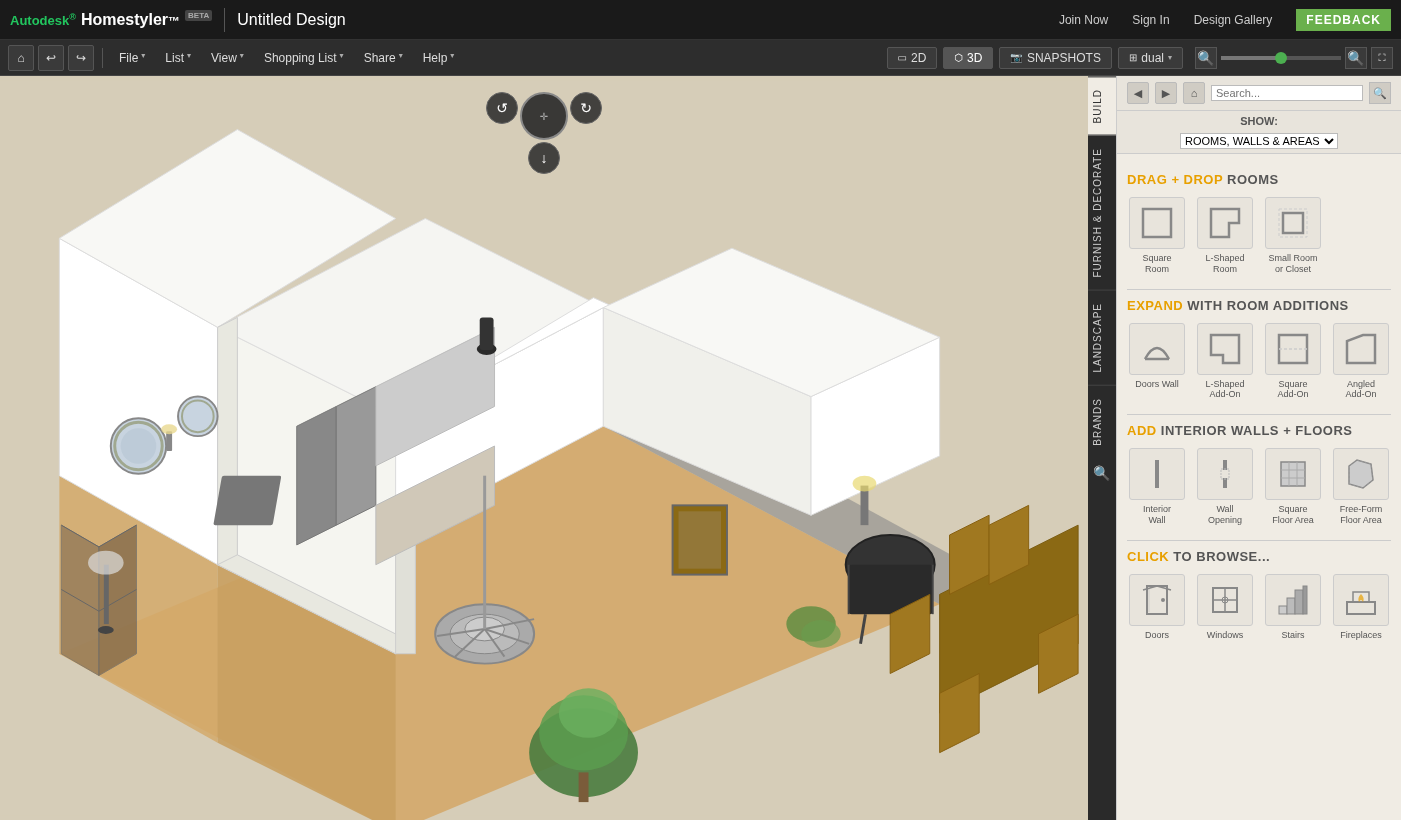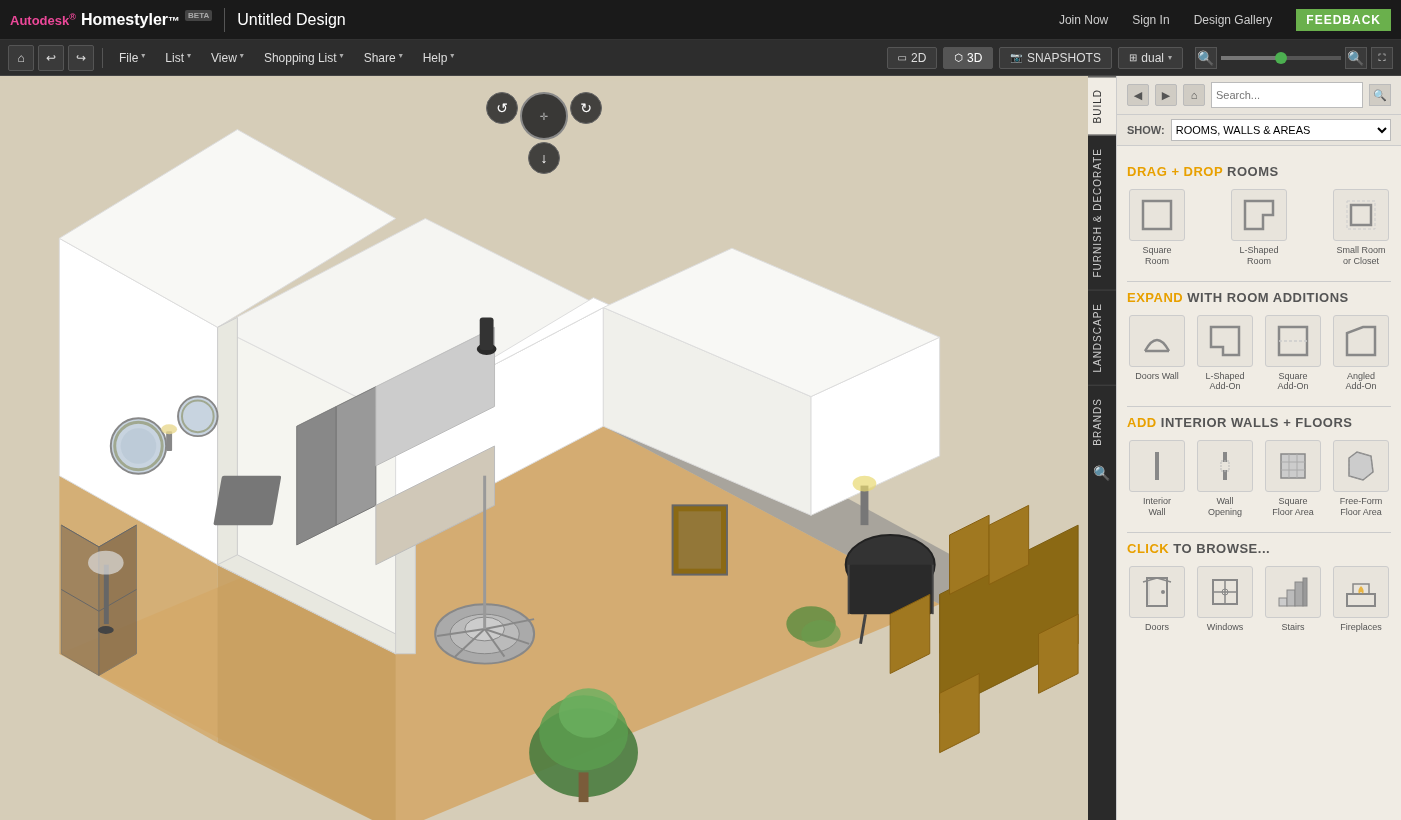--- a/index.html
+++ b/index.html
@@ -300,21 +300,21 @@
       display: flex;
       align-items: center;
       justify-content: center;
       cursor: pointer;
       font-size: 11px;
       color: #555;
       border-radius: 2px;
     }
     #panel-search {
       flex: 1;
-      height: 26px;
+      height: 16px;
       border: 1px solid #bbb;
       background: white;
       padding: 0 4px;
       font-size: 11px;
       outline: none;
     }
     #panel-search-btn {
       background: #d0ccc4;
       border: 1px solid #bbb;
       width: 22px;
@@ -331,20 +331,21 @@
     #show-bar {
       background: #e8e4dc;
       padding: 4px 10px;
       border-bottom: 1px solid #ccc;
       display: flex;
       align-items: center;
       gap: 6px;
       font-size: 11px;
       color: #555;
       font-weight: bold;
+      flex-direction: column;
     }
     #show-dropdown {
       flex: 1;
       height: 22px;
       border: 1px solid #bbb;
       background: white;
       font-size: 11px;
       cursor: pointer;
     }
 
@@ -369,21 +370,20 @@
     .section-header .interior { color: #555; font-size: 13px; text-transform: uppercase; }
     .section-header .click { color: #e8a000; }
     .section-header .browse { color: #555; font-size: 13px; text-transform: uppercase; }
 
     
     .icon-grid {
       display: flex;
       gap: 8px;
       margin-bottom: 14px;
       flex-wrap: wrap;
-      justify-content: space-between;
     }
     .icon-item {
       display: flex;
       flex-direction: column;
       align-items: center;
       gap: 4px;
       cursor: pointer;
       width: 60px;
     }
     .icon-box {
@@ -419,21 +419,21 @@
       width: 100%;
       height: 100%;
     }
   </style>
 </head>
 <body>
 
 <div id="top-bar">
   <div id="logo-area">
     <span id="logo-text">
-      <span style="color:#ec4899; font-size:13px;">Autodesk<sup style="font-size:9px">®</sup></span>
+      <span style="color:#22c55e; font-size:13px;">Autodesk<sup style="font-size:9px">®</sup></span>
       <span style="color:white; font-size:16px; font-weight:bold;"> Homestyler</span><span style="color:white; font-size:12px;">™</span>
       <sup style="color:#aaa; font-size:8px; background:#444; padding:1px 3px; border-radius:2px;">BETA</sup>
     </span>
   </div>
   <div id="divider-line"></div>
   <span id="design-title">Untitled Design</span>
   <div id="top-right">
     <a>Join Now</a>
     <a>Sign In</a>
     <a>Design Gallery</a>

